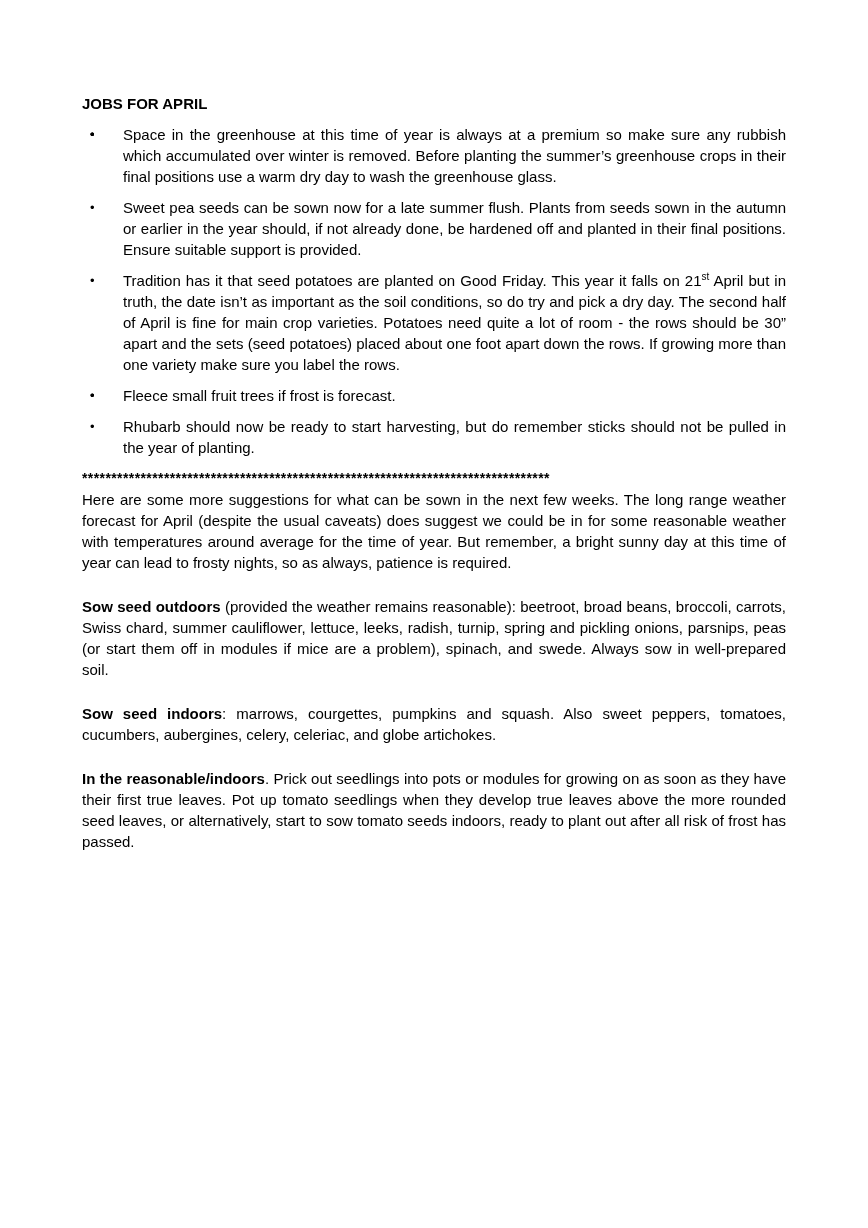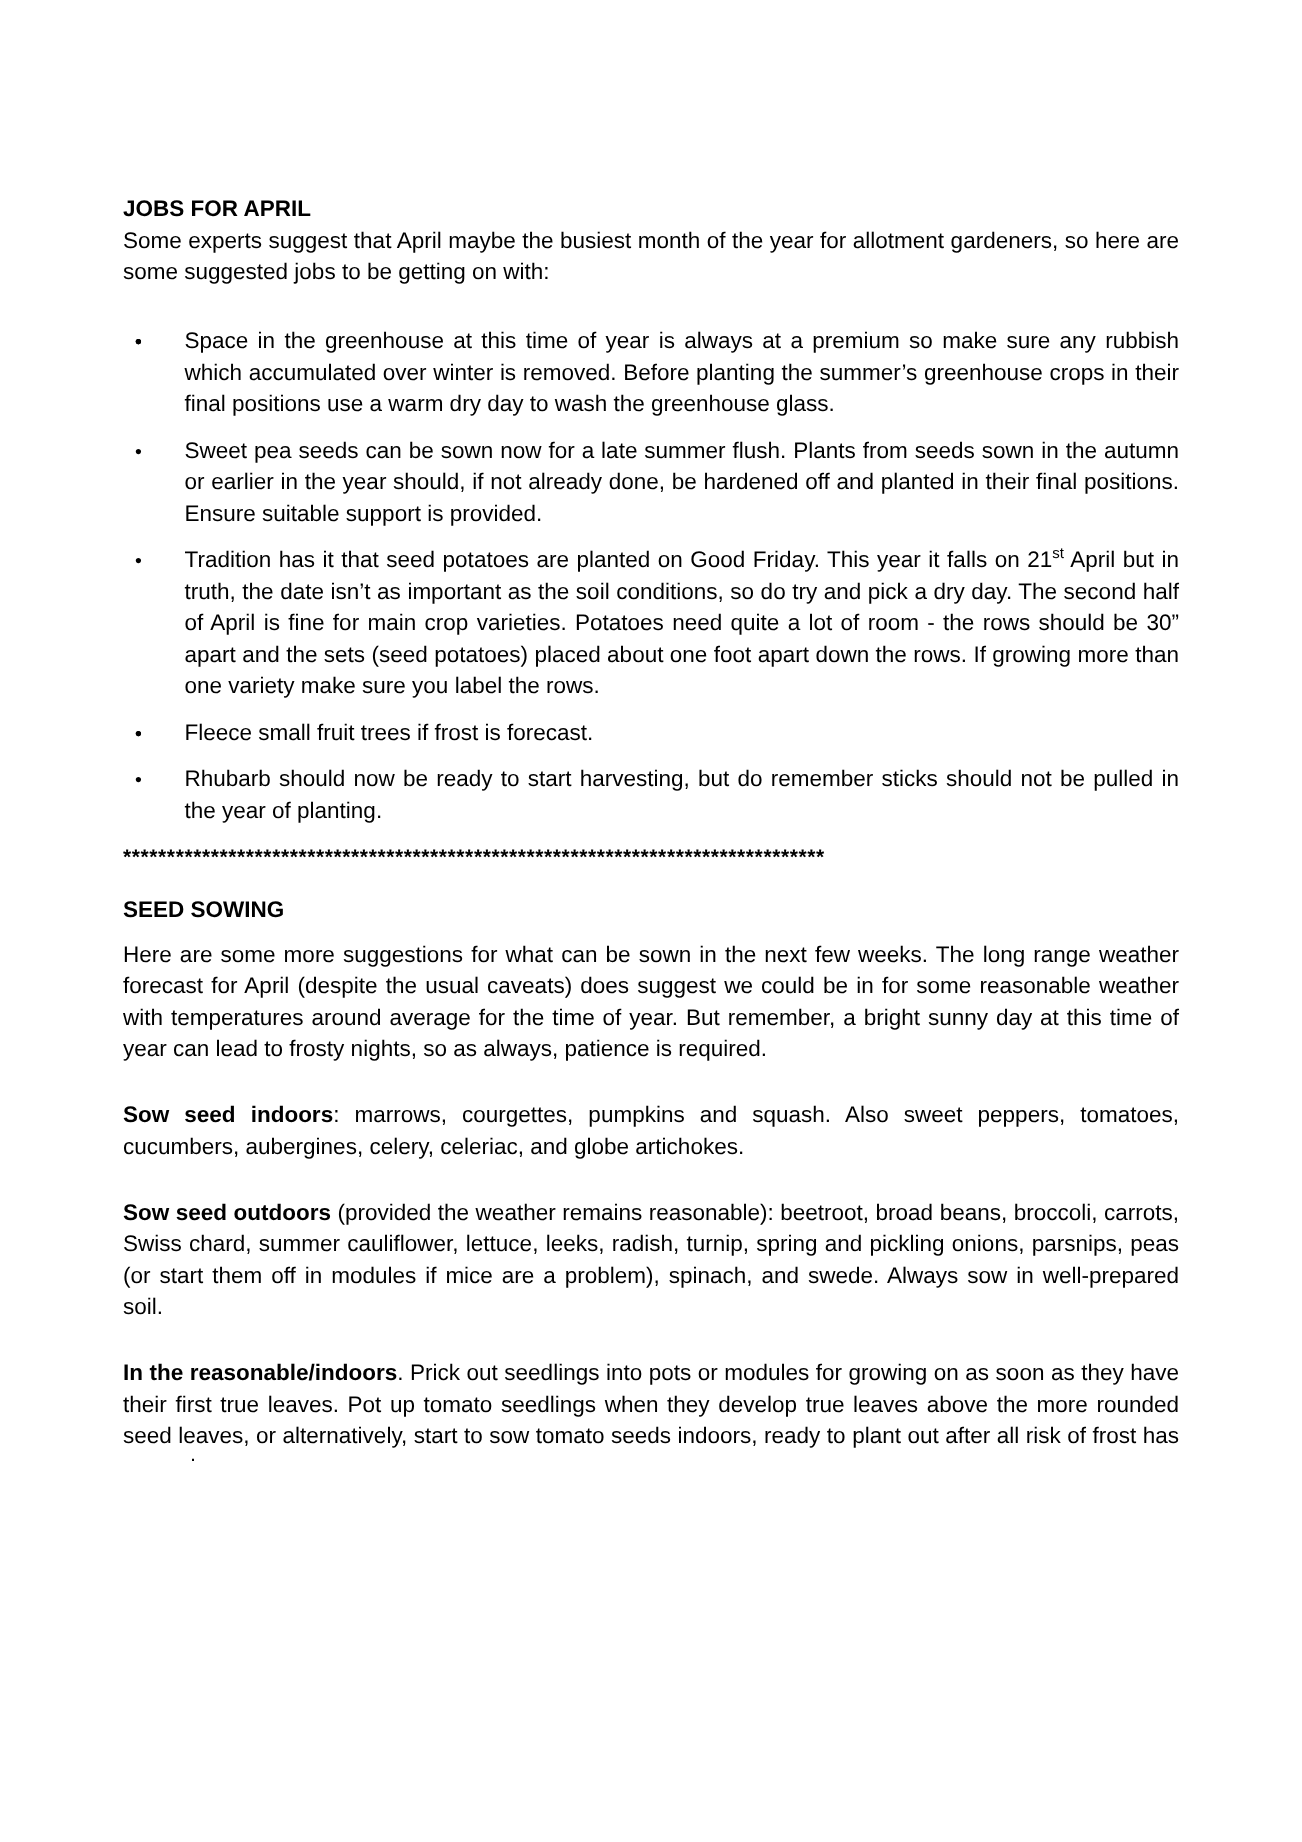--- a/index.html
+++ b/index.html
@@ -12,21 +12,20 @@
     width: 868px;
     height: 938px;
     box-sizing: border-box;
     padding: 93px 82px 0 82px;
     background: #ffffff;
     color: #000000;
     font-family: "Liberation Sans", sans-serif;
     font-size: 15px;
     line-height: 21px;
     overflow: hidden;
-    margin-top: 36px;
   }
   .section-heading {
     font-weight: 700;
     text-align: left;
   }
   .intro-para {
     margin: 0 0 25px 0;
     text-align: justify;
   }
   .bullet-list {
@@ -68,21 +67,20 @@
     font-weight: 700;
   }
 </style>
 </head>
 <body>
 
 <div class="page">
 
   <div class="section-heading">JOBS FOR APRIL</div>
 
-  <p class="intro-para">Some experts suggest that April maybe the busiest month of the year for allotment gardeners, so here are some suggested jobs to be getting on with:</p>
 
   <div class="bullet-list">
 
     <div class="bullet-item">
       <span class="bullet-marker">•</span>
     </div>
 
     <div class="bullet-item">
       <span class="bullet-marker">•</span>
     </div>
@@ -113,29 +111,28 @@
 
     <div class="bullet-item">
       <span class="bullet-marker">•</span>
       <span>Rhubarb should now be ready to start harvesting, but do remember sticks should not be pulled in the year of planting.</span>
     </div>
 
   </div>
 
   <div class="divider">********************************************************************************</div>
 
-  <div class="section-heading seed-heading">SEED SOWING</div>
 
   <p class="body-para">Here are some more suggestions for what can be sown in the next few weeks.  The long range weather forecast for April (despite the usual caveats) does suggest we could be in for some reasonable weather with temperatures around average for the time of year.  But remember, a bright sunny day at this time of year can lead to frosty nights, so as always, patience is required.</p>
 
   <p class="body-para">
-    <span class="lead">Sow seed indoors</span><span>: marrows, courgettes, pumpkins and squash.  Also sweet peppers, tomatoes, cucumbers, aubergines, celery, celeriac, and globe artichokes.</span>
+    <span class="lead">Sow seed outdoors</span><span> (provided the weather remains reasonable): beetroot, broad beans, broccoli, carrots, Swiss chard, summer cauliflower, lettuce, leeks, radish, turnip, spring and pickling onions, parsnips, peas (or start them off in modules if mice are a problem), spinach, and swede.  Always sow in well-prepared soil.</span>
   </p>
 
   <p class="body-para">
-    <span class="lead">Sow seed outdoors</span><span> (provided the weather remains reasonable): beetroot, broad beans, broccoli, carrots, Swiss chard, summer cauliflower, lettuce, leeks, radish, turnip, spring and pickling onions, parsnips, peas (or start them off in modules if mice are a problem), spinach, and swede.  Always sow in well-prepared soil.</span>
+    <span class="lead">Sow seed indoors</span><span>: marrows, courgettes, pumpkins and squash.  Also sweet peppers, tomatoes, cucumbers, aubergines, celery, celeriac, and globe artichokes.</span>
   </p>
 
   <p class="body-para">
     <span class="lead">In the reasonable/indoors</span><span>.  Prick out seedlings into pots or modules for growing on as soon as they have their first true leaves.  Pot up tomato seedlings when they develop true leaves above the more rounded seed leaves, or alternatively, start to sow tomato seeds indoors, ready to plant out after all risk of frost has passed.</span>
   </p>
 
 </div>
 
 </body></html>

